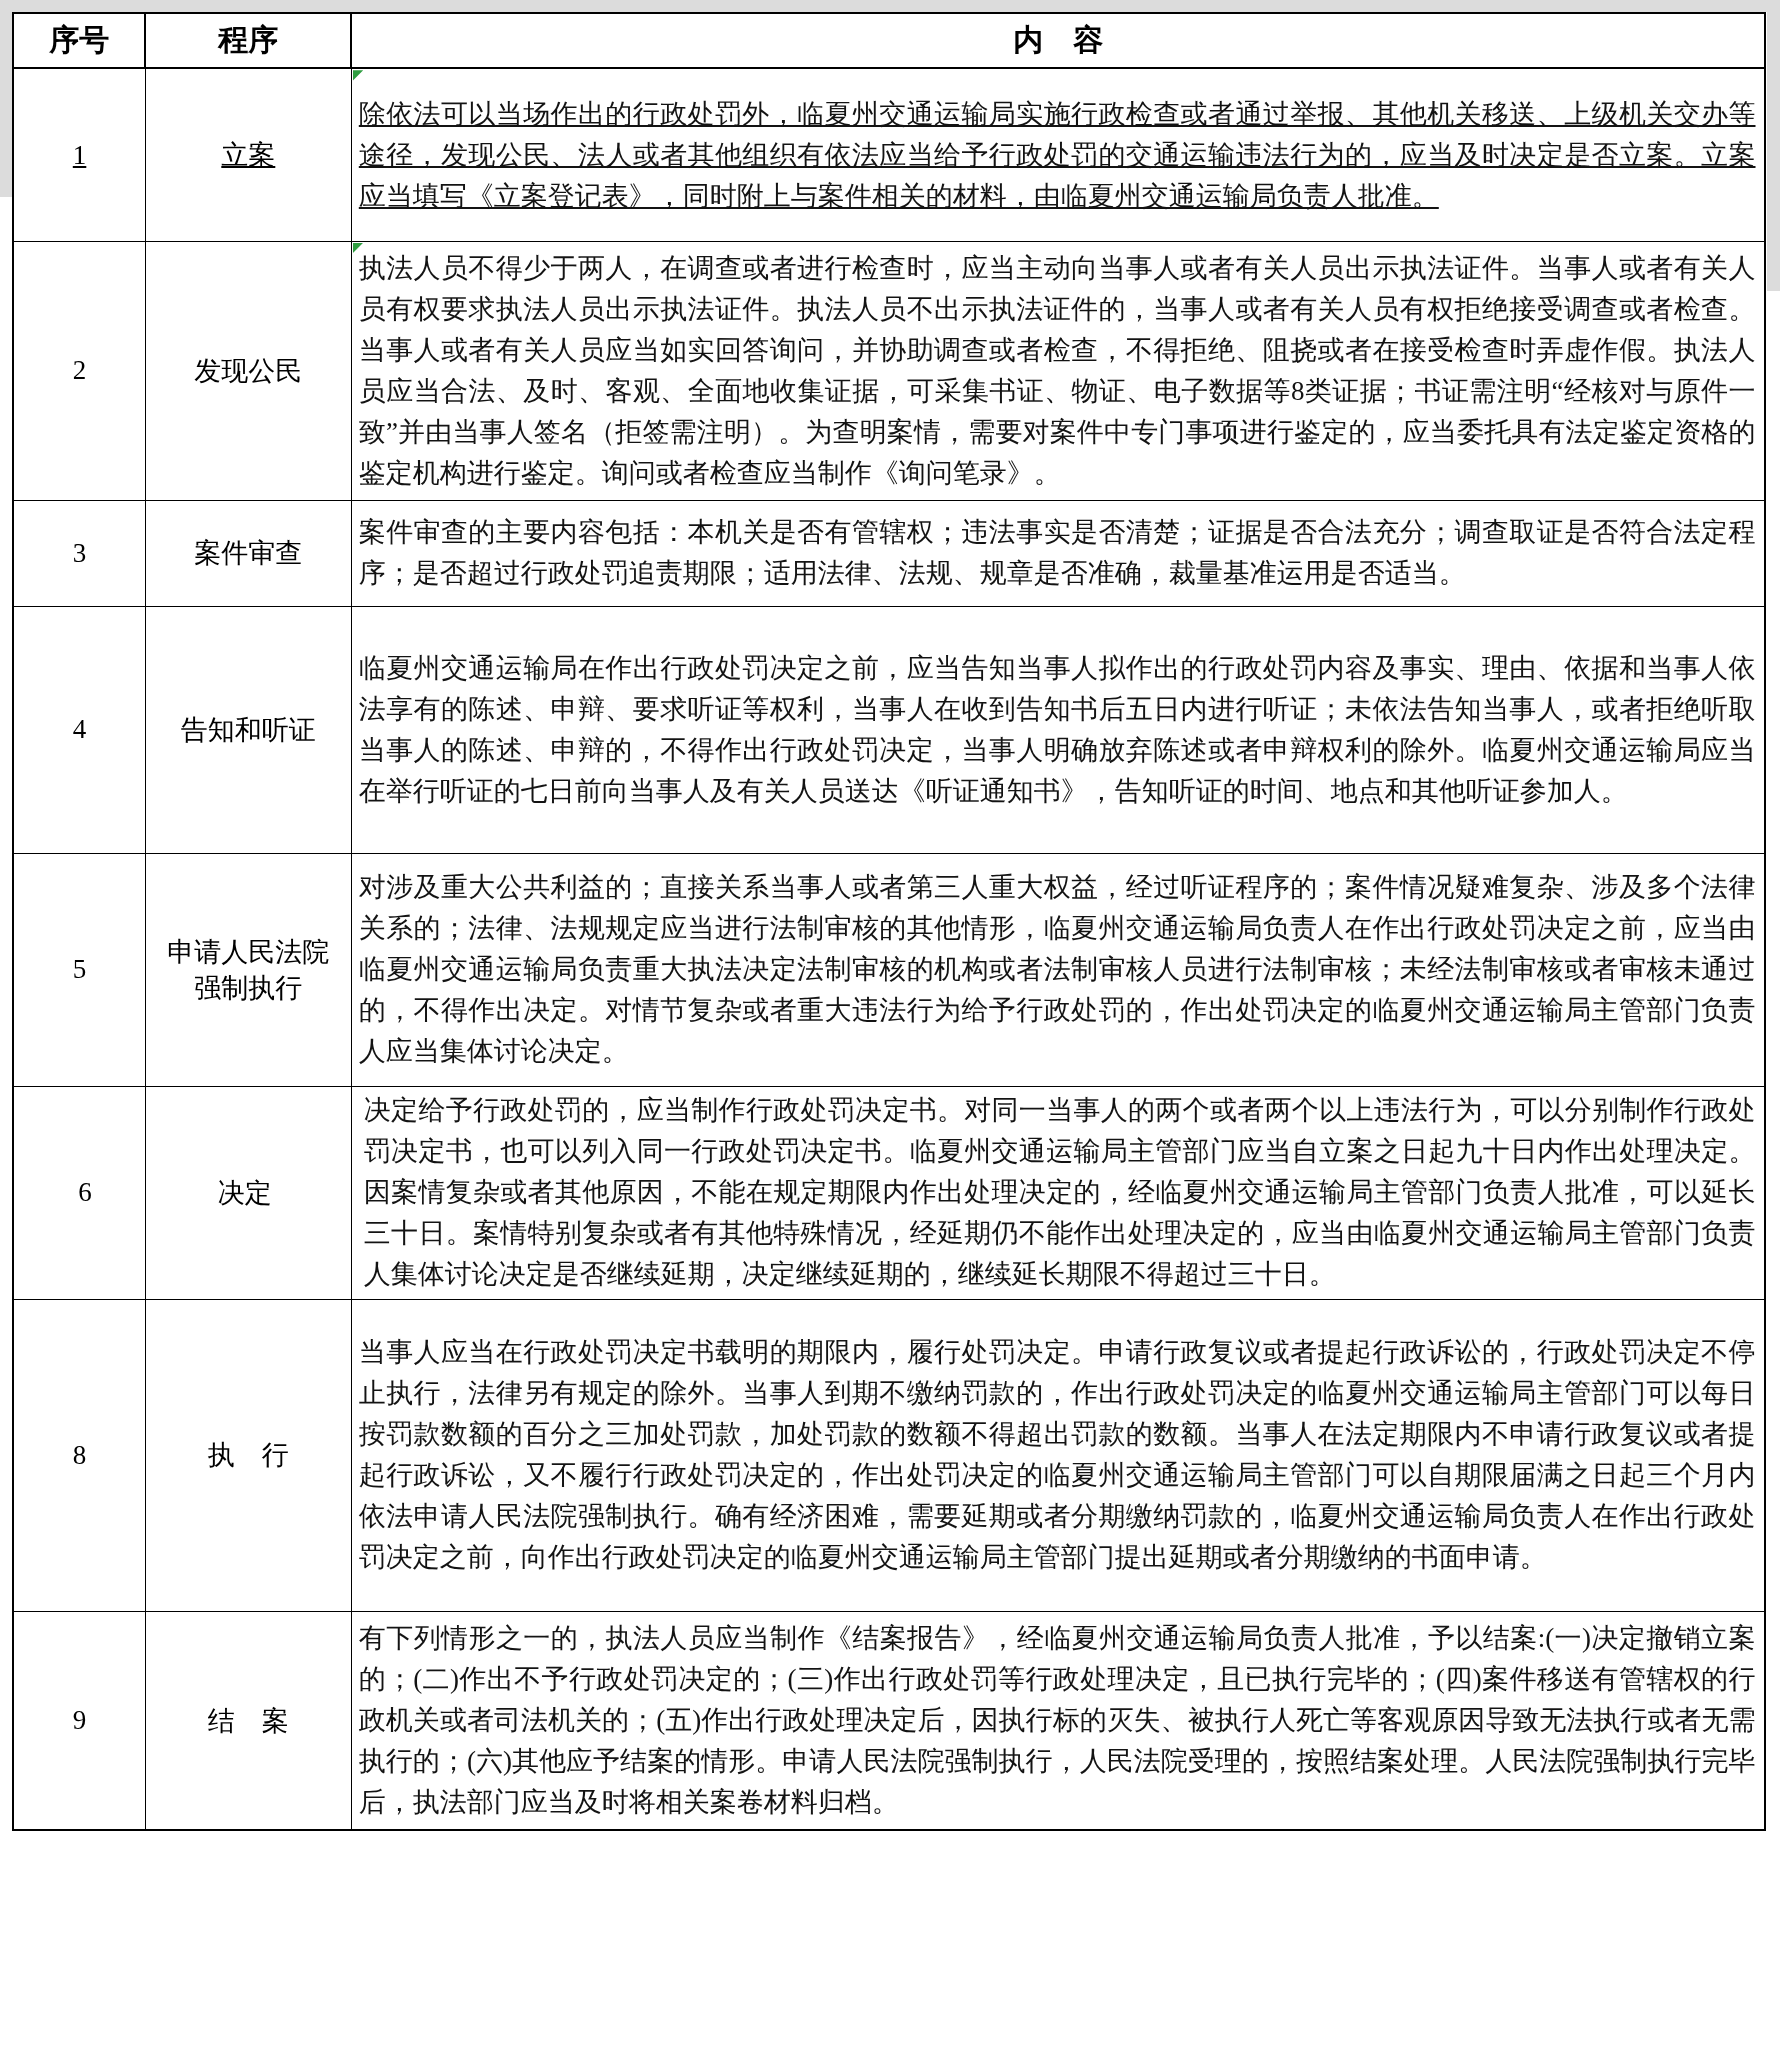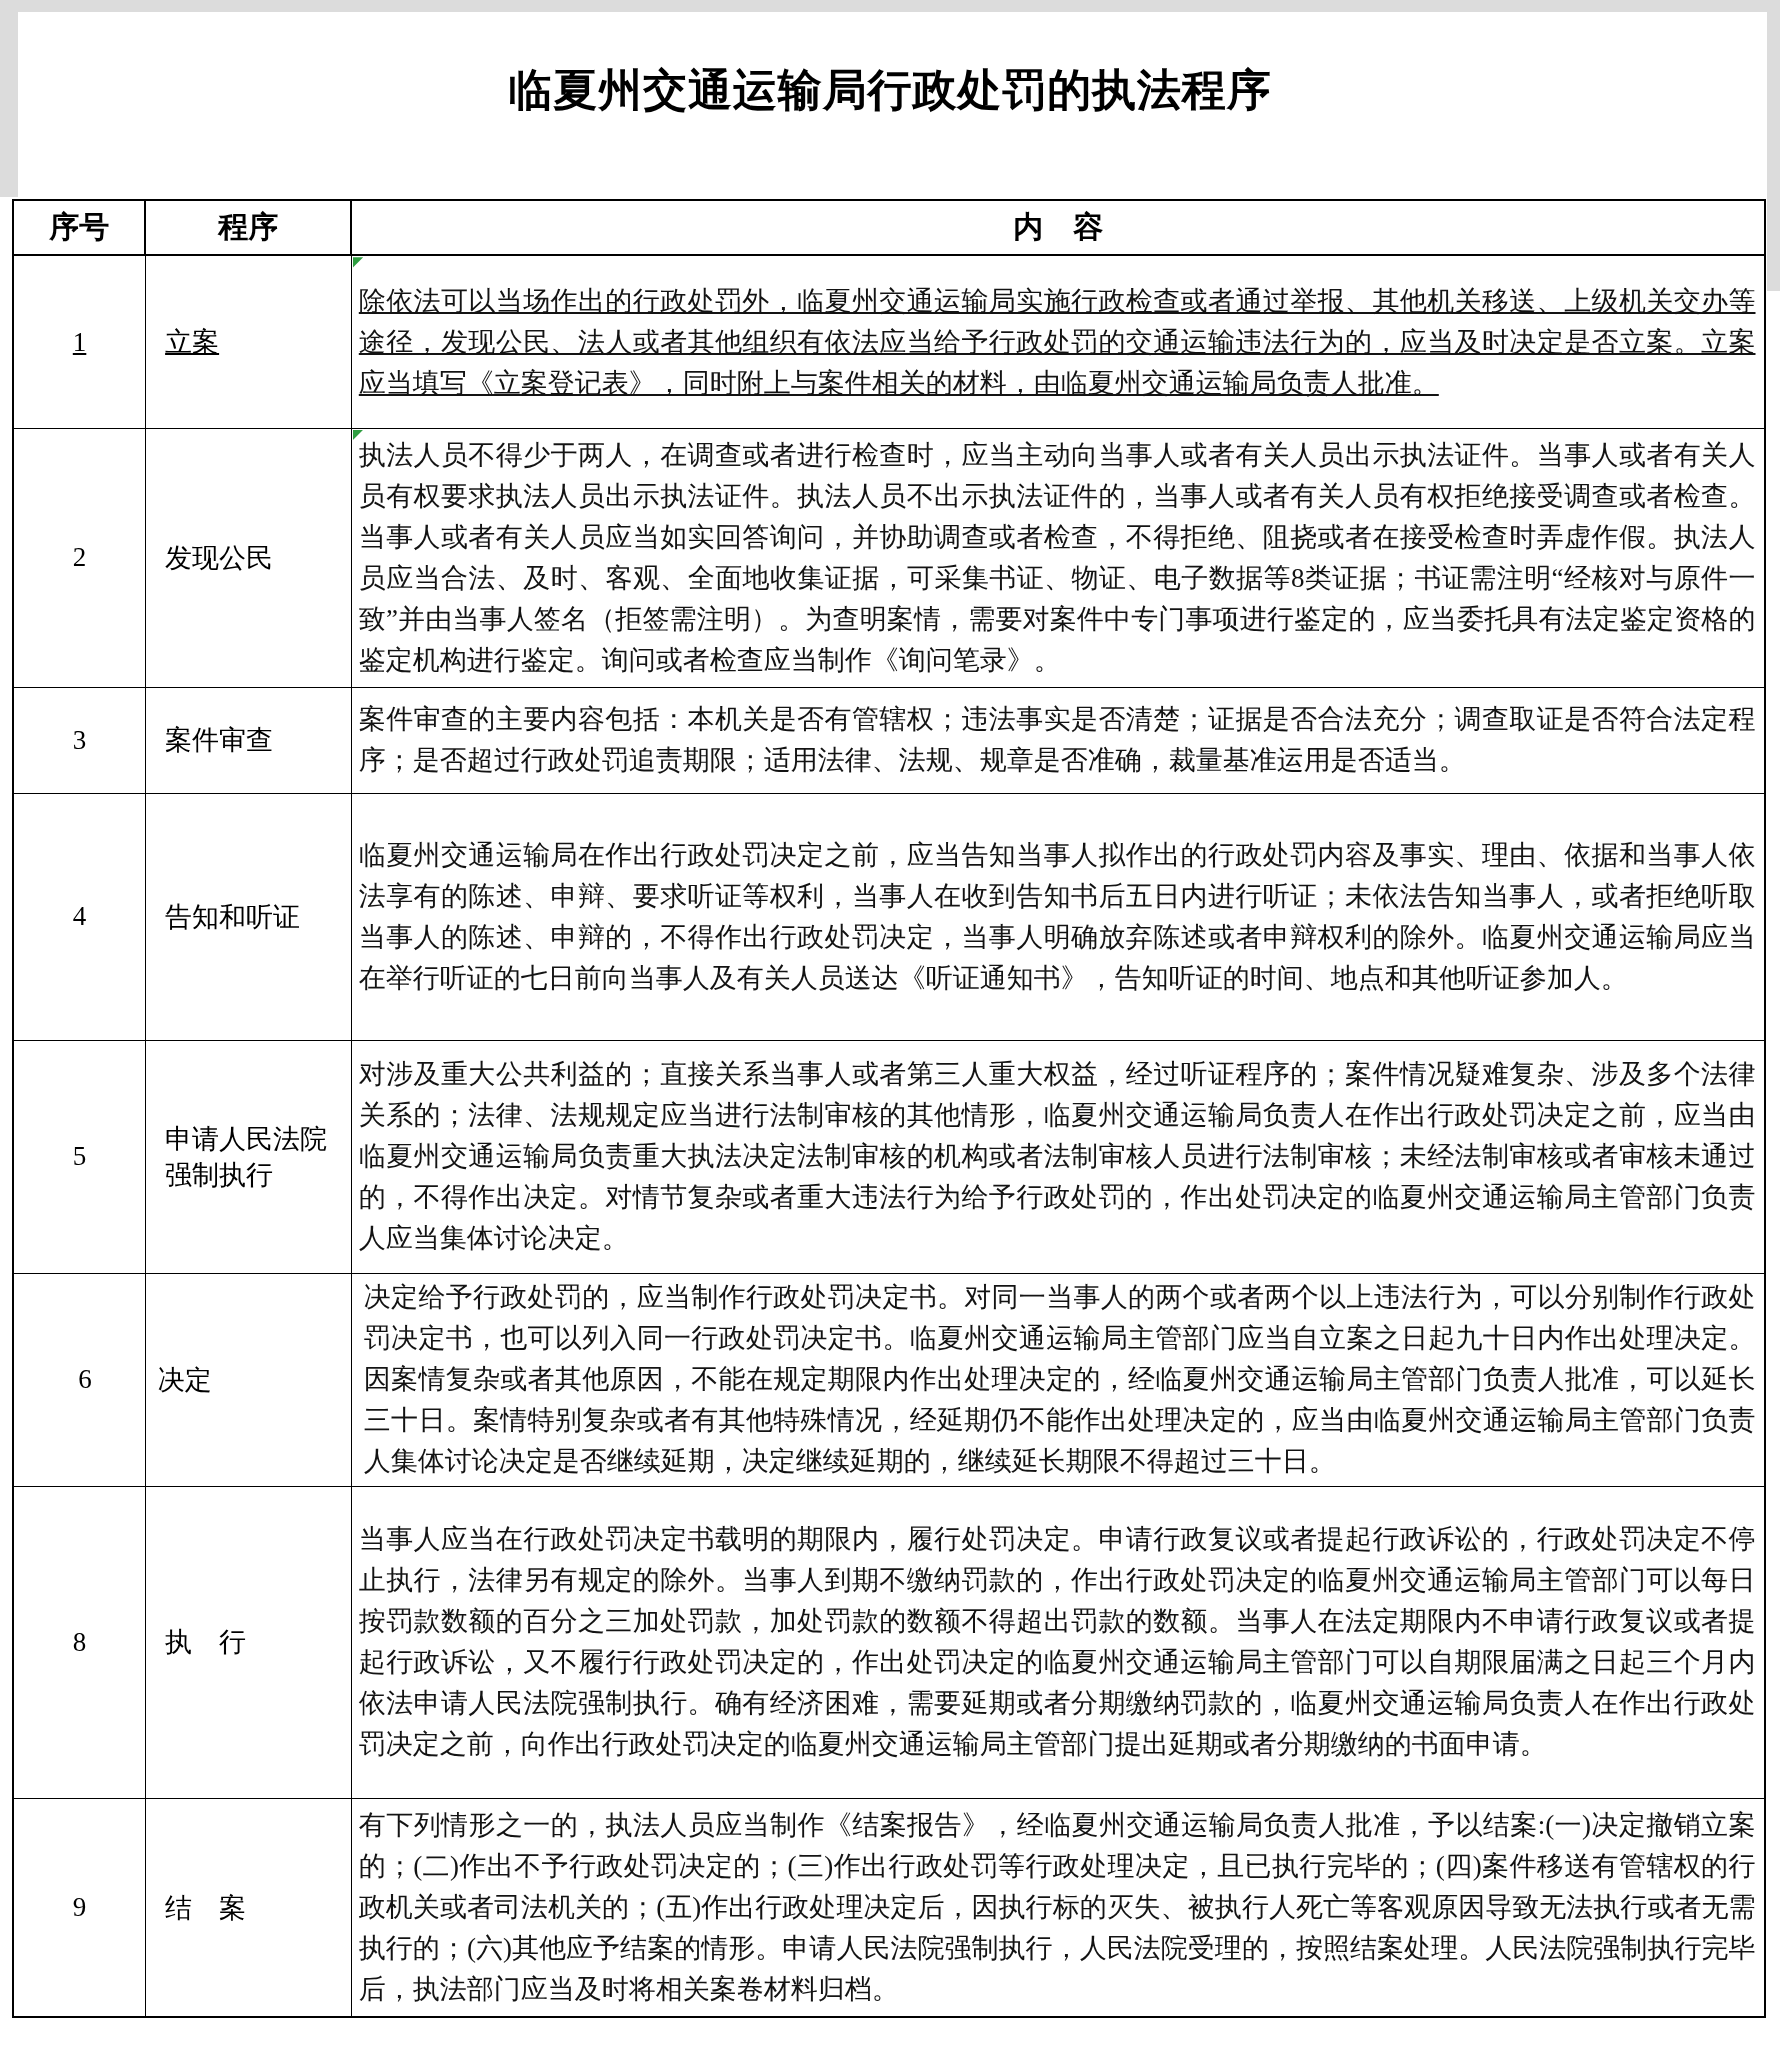--- a/index.html
+++ b/index.html
@@ -45,21 +45,21 @@
     border-width:2.6px;
     height:55px;
     font-size:30px;
     font-weight:bold;
     text-align:center;
     padding:0;
   }
   table.proc { border:2.6px solid #000; }
 
   td.c-idx  { text-align:center; font-size:27px; }
-  td.c-proc { font-size:27px; padding:0 19.3px; }
+  td.c-proc { text-align:center; font-size:27px; padding:0 19.3px; }
   td.c-content {
     position:relative;
     font-size:27px;
     line-height:41px;
     padding:3.5px 8.8px 3.5px 7px;
     text-align:justify;
     color:#131313;
   }
   tr.r1 td { height:173px;text-decoration:underline; }
   tr.r2 td { height:259px; }
@@ -79,21 +79,20 @@
 </style>
 </head>
 <body>
 
 <div class="canvas">
   <div class="margin-top"></div>
   <div class="margin-right"></div>
   <div class="margin-left"></div>
 
   <div class="page">
-    <h1 class="title">临夏州交通运输局行政处罚的执法程序</h1>
 
     <table class="proc">
       <colgroup>
         <col class="c1">
           <col class="c2">
           <col class="c3">
       </colgroup>
       <thead>
         <tr>
           <th>序号</th>

